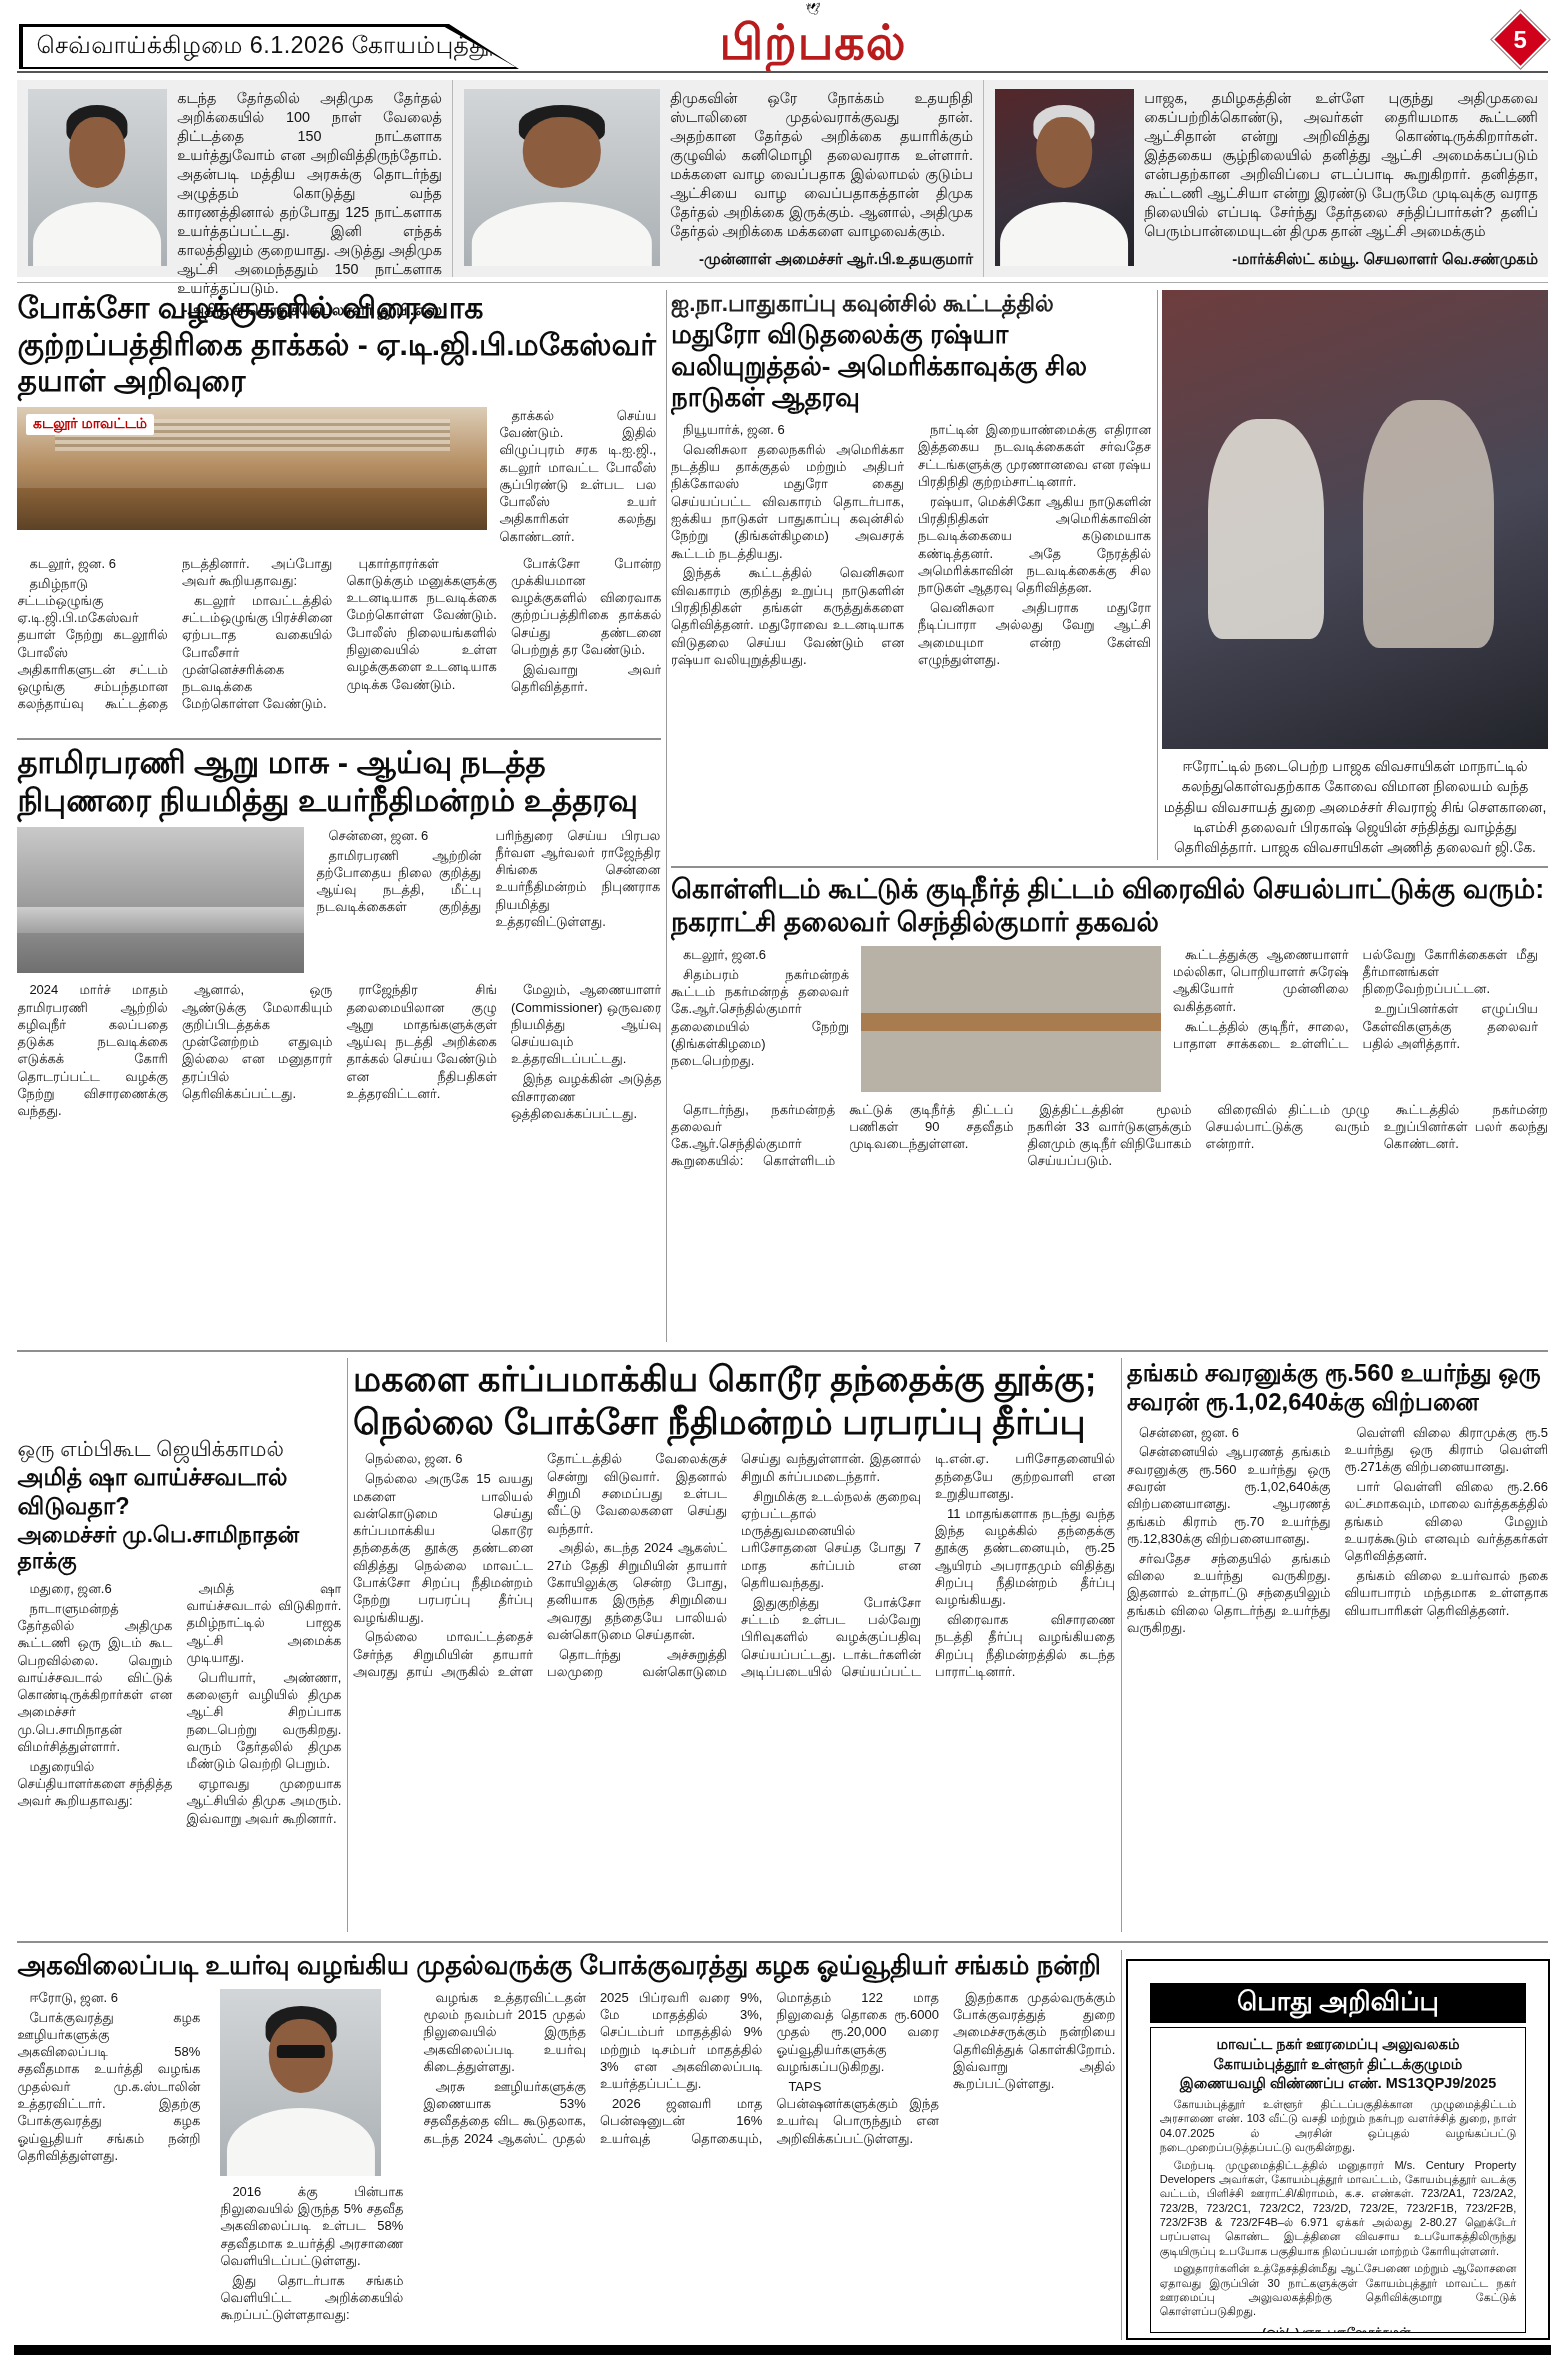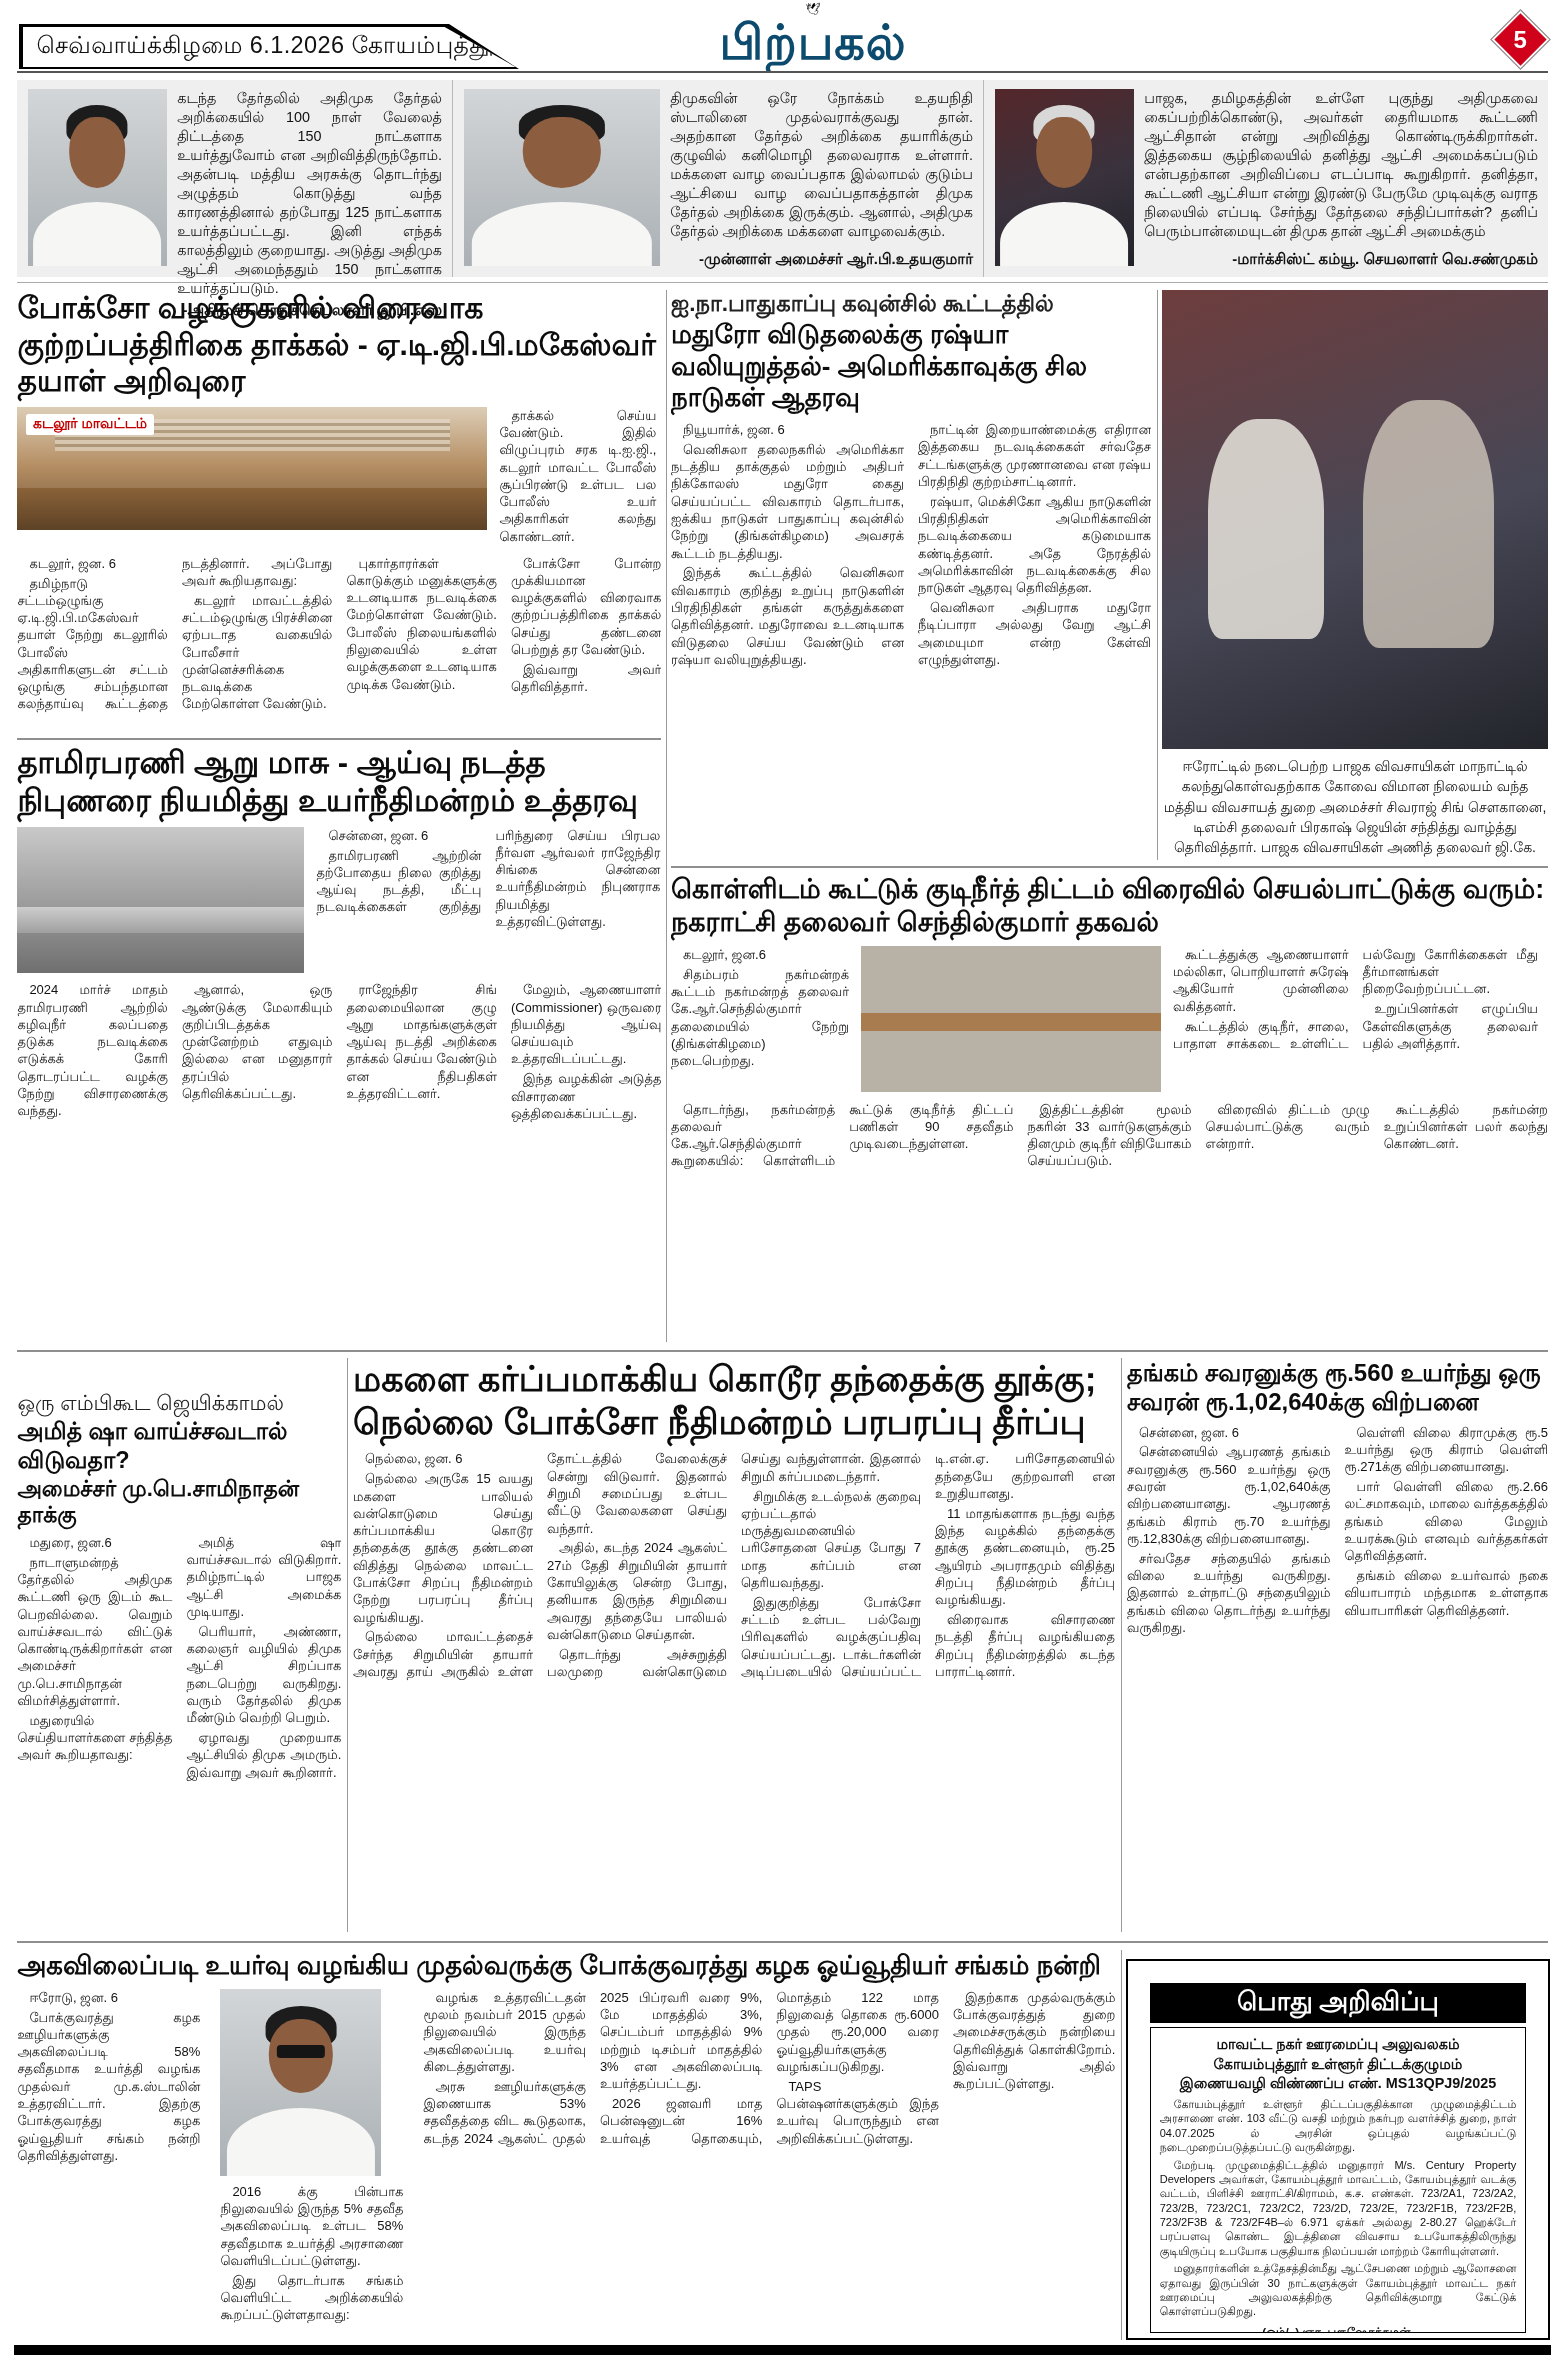--- a/index.html
+++ b/index.html
@@ -8,21 +8,21 @@
 
   
   .datebox-outer{position:absolute;left:19px;top:24px;width:500px;height:45px;background:#000;
                  clip-path:polygon(0 0,86% 0,100% 100%,0 100%);}
   .datebox-inner{position:absolute;left:22.6px;top:27px;width:493px;height:40px;background:#fff;
                  clip-path:polygon(0 0,85.6% 0,100% 100%,0 100%);
                  display:flex;align-items:center;padding-left:14px;box-sizing:border-box;
                  font-size:23.5px;letter-spacing:0.4px;}
   .masthead{position:absolute;left:687px;top:5.2px;width:252px;text-align:center;}
   .masthead .orn{display:block;height:14px;line-height:8.7px;font-size:12px;color:#000;text-align:center;}
-  .masthead .word{font-size:48px;font-weight:bold;color:#0c4a6e;letter-spacing:0.9px;line-height:1.0;
+  .masthead .word{font-size:48px;font-weight:bold;color:#b91c1c;letter-spacing:0.9px;line-height:1.0;
                   font-family:"Liberation Serif",serif;}
   .page-diamond{position:absolute;right:24px;top:19px;width:37px;height:37px;background:#d0021b;
                 transform:rotate(45deg);border:2.6px solid #fff;outline:1.7px solid #8a8a8a;
                 display:flex;align-items:center;justify-content:center;}
   .page-diamond span{transform:rotate(-45deg);color:#fff;font-size:24px;font-weight:bold;}
   .header-rule{position:absolute;left:17.4px;right:17.4px;top:71px;height:1.7px;background:#555;}
 
   
   .statements{position:absolute;left:17.4px;top:80px;width:1531px;height:197px;background:#efefef;
               display:flex;}
@@ -223,21 +223,21 @@
     <div class="cols c5" style="margin-top:8.7px;height:217px;">
         <p>தொடர்ந்து, நகர்மன்றத் தலைவர் கே.ஆர்.செந்தில்குமார் கூறுகையில்: கொள்ளிடம் கூட்டுக் குடிநீர்த் திட்டப் பணிகள் 90 சதவீதம் முடிவடைந்துள்ளன.</p>
         <p>இத்திட்டத்தின் மூலம் நகரின் 33 வார்டுகளுக்கும் தினமும் குடிநீர் விநியோகம் செய்யப்படும்.</p>
         <p>விரைவில் திட்டம் முழு செயல்பாட்டுக்கு வரும் என்றார்.</p>
         <p>கூட்டத்தில் நகர்மன்ற உறுப்பினர்கள் பலர் கலந்து கொண்டனர்.</p>
       </div>
   </div>
 
   <div class="hrule" style="left:17.4px;width:1531px;top:1350px;"></div>
 
-  <div class="story" style="left:17.4px;top:1390px;width:324px;height:577px;">
+  <div class="story" style="left:17.4px;top:1436px;width:324px;height:577px;">
     <div class="kicker" style="font-size:21px;font-weight:normal;">ஒரு எம்பிகூட ஜெயிக்காமல்</div>
     <h2 class="headline" style="font-size:23.5px;margin-bottom:1.7px;">அமித் ஷா வாய்ச்சவடால் விடுவதா?</h2>
     <div class="subhead" style="font-size:22px;">அமைச்சர் மு.பெ.சாமிநாதன் தாக்கு</div>
     <div class="cols c2" style="height:444px;">
         <p>மதுரை, ஜன.6</p>
         <p>நாடாளுமன்றத் தேர்தலில் அதிமுக கூட்டணி ஒரு இடம் கூட பெறவில்லை. வெறும் வாய்ச்சவடால் விட்டுக் கொண்டிருக்கிறார்கள் என அமைச்சர் மு.பெ.சாமிநாதன் விமர்சித்துள்ளார்.</p>
         <p>மதுரையில் செய்தியாளர்களை சந்தித்த அவர் கூறியதாவது:</p>
         <p>அமித் ஷா வாய்ச்சவடால் விடுகிறார். தமிழ்நாட்டில் பாஜக ஆட்சி அமைக்க முடியாது.</p>
         <p>பெரியார், அண்ணா, கலைஞர் வழியில் திமுக ஆட்சி சிறப்பாக நடைபெற்று வருகிறது. வரும் தேர்தலில் திமுக மீண்டும் வெற்றி பெறும்.</p>
         <p>ஏழாவது முறையாக ஆட்சியில் திமுக அமரும். இவ்வாறு அவர் கூறினார்.</p>

